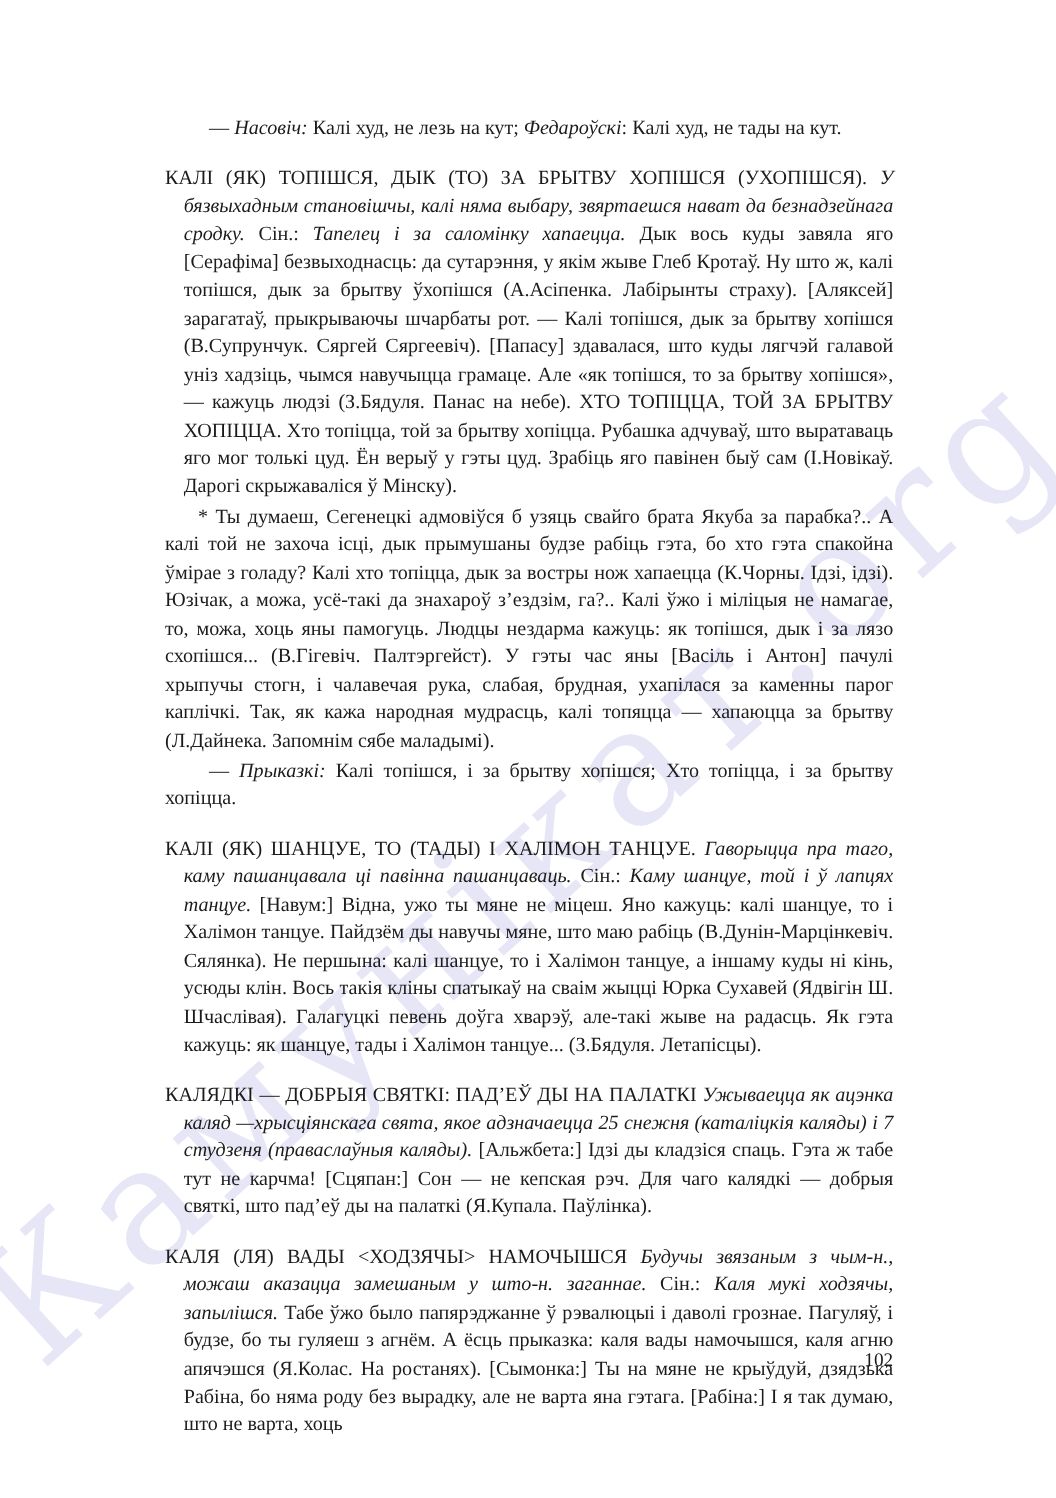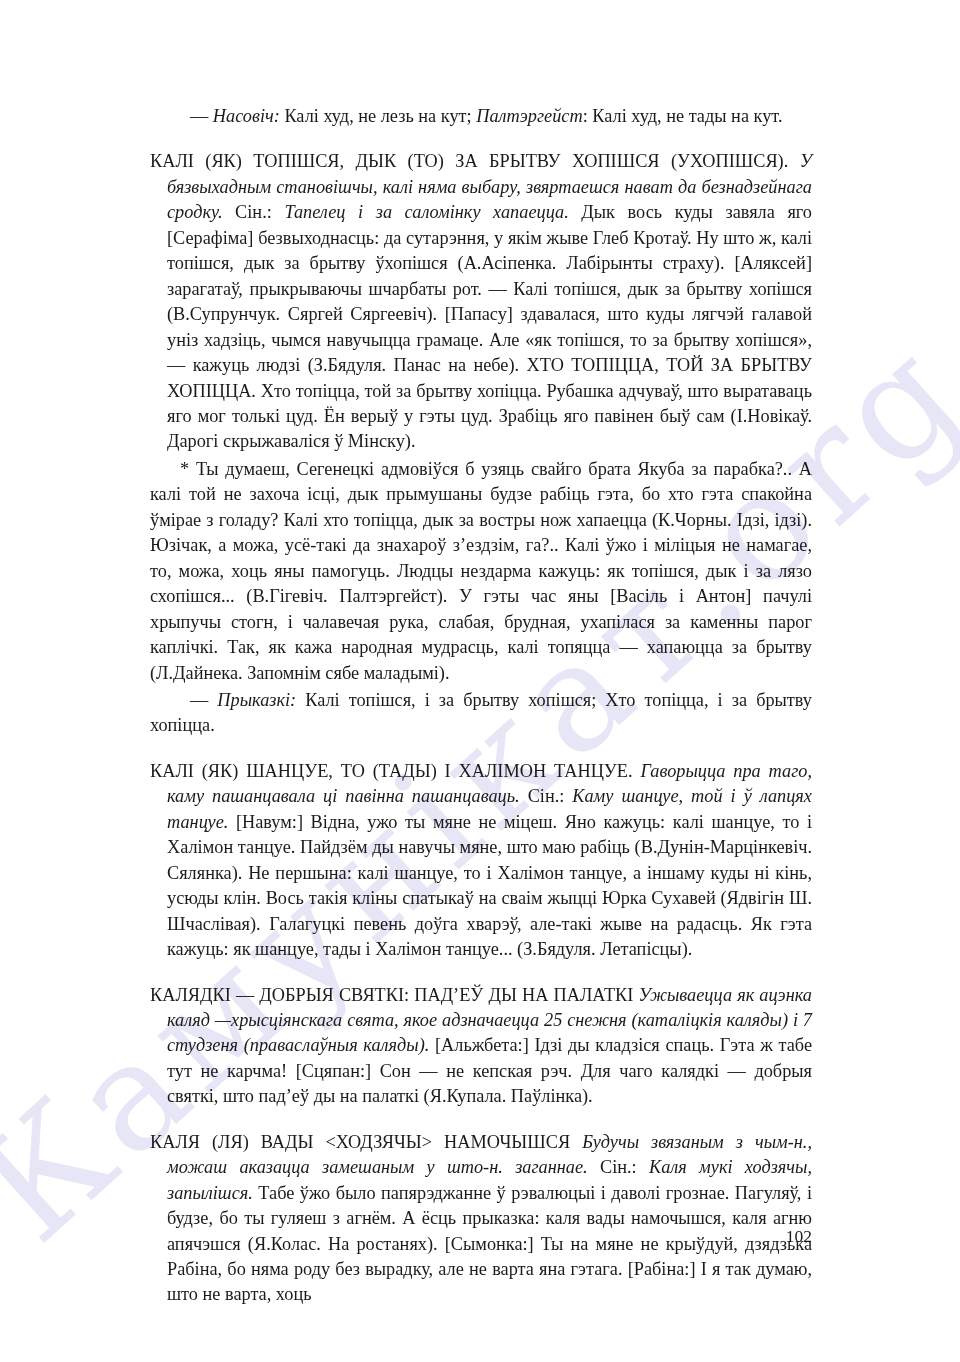--- a/index.html
+++ b/index.html
@@ -66,21 +66,21 @@
     z-index: 1;
     font-size: 17.5px;
   }
 </style>
 </head>
 <body>
 
 <div class="watermark">Камунікат.org</div>
 
 <div class="text-column">
-  <p class="p-ref"><span class="rm">— </span><span class="it">Насовіч: </span><span class="rm">Калі худ, не лезь на кут; </span><span class="it">Палтэргейст</span><span class="rm">: Калі худ, не тады на кут.</span></p>
+  <p class="p-ref"><span class="rm">— </span><span class="it">Насовіч: </span><span class="rm">Калі худ, не лезь на кут; </span><span class="it">Федароўскі</span><span class="rm">: Калі худ, не тады на кут.</span></p>
   <p class="p-entry"><span class="rm">КАЛІ (ЯК) ТОПІШСЯ, ДЫК (ТО) ЗА БРЫТВУ ХОПІШСЯ (УХОПІШСЯ). </span><span class="it">У бязвыхадным становішчы, калі няма выбару, звяртаешся нават да безнадзейнага сродку. </span><span class="rm">Сін.: </span><span class="it">Тапелец і за саломінку хапаецца. </span><span class="rm">Дык вось куды завяла яго [Серафіма] безвыходнасць: да сутарэння, у якім жыве Глеб Кротаў. Ну што ж, калі топішся, дык за брытву ўхопішся (А.Асіпенка. Лабірынты страху). [Аляксей] зарагатаў, прыкрываючы шчарбаты рот. — Калі топішся, дык за брытву хопішся (В.Супрунчук. Сяргей Сяргеевіч). [Папасу] здавалася, што куды лягчэй галавой уніз хадзіць, чымся навучыцца грамаце. Але «як топішся, то за брытву хопішся», — кажуць людзі (З.Бядуля. Панас на небе). ХТО ТОПІЦЦА, ТОЙ ЗА БРЫТВУ ХОПІЦЦА. Хто топіцца, той за брытву хопіцца. Рубашка адчуваў, што выратаваць яго мог толькі цуд. Ён верыў у гэты цуд. Зрабіць яго павінен быў сам (І.Новікаў. Дарогі скрыжаваліся ў Мінску).</span></p>
   <p class="p-ex"><span class="rm">* Ты думаеш, Сегенецкі адмовіўся б узяць свайго брата Якуба за парабка?.. А калі той не захоча ісці, дык прымушаны будзе рабіць гэта, бо хто гэта спакойна ўмірае з голаду? Калі хто топіцца, дык за востры нож хапаецца (К.Чорны. Ідзі, ідзі). Юзічак, а можа, усё-такі да знахароў з’ездзім, га?.. Калі ўжо і міліцыя не намагае, то, можа, хоць яны памогуць. Людцы нездарма кажуць: як топішся, дык і за лязо схопішся... (В.Гігевіч. Палтэргейст). У гэты час яны [Васіль і Антон] пачулі хрыпучы стогн, і чалавечая рука, слабая, брудная, ухапілася за каменны парог каплічкі. Так, як кажа народная мудрасць, калі топяцца — хапаюцца за брытву (Л.Дайнека. Запомнім сябе маладымі).</span></p>
   <p class="p-ref"><span class="rm">— </span><span class="it">Прыказкі: </span><span class="rm">Калі топішся, і за брытву хопішся; Хто топіцца, і за брытву хопіцца.</span></p>
   <p class="p-entry"><span class="rm">КАЛІ (ЯК) ШАНЦУЕ, ТО (ТАДЫ) І ХАЛІМОН ТАНЦУЕ. </span><span class="it">Гаворыцца пра таго, каму пашанцавала ці павінна пашанцаваць. </span><span class="rm">Сін.: </span><span class="it">Каму шанцуе, той і ў лапцях танцуе. </span><span class="rm">[Навум:] Відна, ужо ты мяне не міцеш. Яно кажуць: калі шанцуе, то і Халімон танцуе. Пайдзём ды навучы мяне, што маю рабіць (В.Дунін-Марцінкевіч. Сялянка). Не першына: калі шанцуе, то і Халімон танцуе, а іншаму куды ні кінь, усюды клін. Вось такія кліны спатыкаў на сваім жыцці Юрка Сухавей (Ядвігін Ш. Шчаслівая). Галагуцкі певень доўга хварэў, але-такі жыве на радасць. Як гэта кажуць: як шанцуе, тады і Халімон танцуе... (З.Бядуля. Летапісцы).</span></p>
   <p class="p-entry"><span class="rm">КАЛЯДКІ — ДОБРЫЯ СВЯТКІ: ПАД’ЕЎ ДЫ НА ПАЛАТКІ </span><span class="it">Ужываецца як ацэнка каляд —хрысціянскага свята, якое адзначаецца 25 снежня (каталіцкія каляды) і 7 студзеня (праваслаўныя каляды). </span><span class="rm">[Альжбета:] Ідзі ды кладзіся спаць. Гэта ж табе тут не карчма! [Сцяпан:] Сон — не кепская рэч. Для чаго калядкі — добрыя святкі, што пад’еў ды на палаткі (Я.Купала. Паўлінка).</span></p>
   <p class="p-entry"><span class="rm">КАЛЯ (ЛЯ) ВАДЫ &lt;ХОДЗЯЧЫ&gt; НАМОЧЫШСЯ </span><span class="it">Будучы звязаным з чым-н., можаш аказацца замешаным у што-н. заганнае. </span><span class="rm">Сін.: </span><span class="it">Каля мукі ходзячы, запылішся. </span><span class="rm">Табе ўжо было папярэджанне ў рэвалюцыі і даволі грознае. Пагуляў, і будзе, бо ты гуляеш з агнём. А ёсць прыказка: каля вады намочышся, каля агню апячэшся (Я.Колас. На ростанях). [Сымонка:] Ты на мяне не крыўдуй, дзядзька Рабіна, бо няма роду без вырадку, але не варта яна гэтага. [Рабіна:] І я так думаю, што не варта, хоць</span></p>
 </div>
 
 <div class="page-number">102</div>
 

